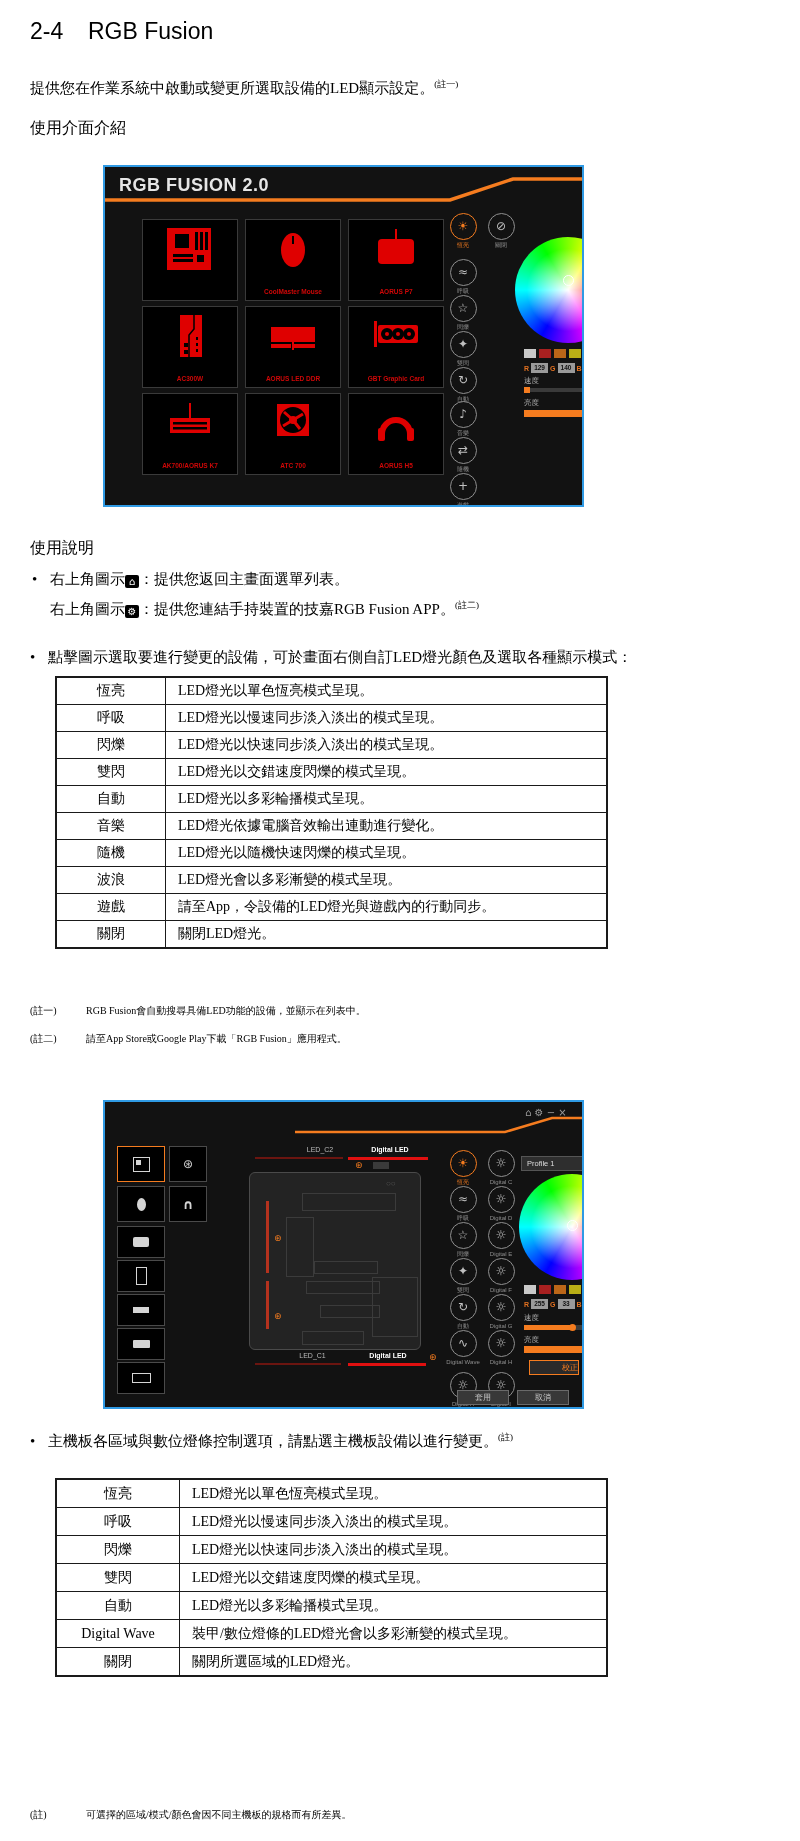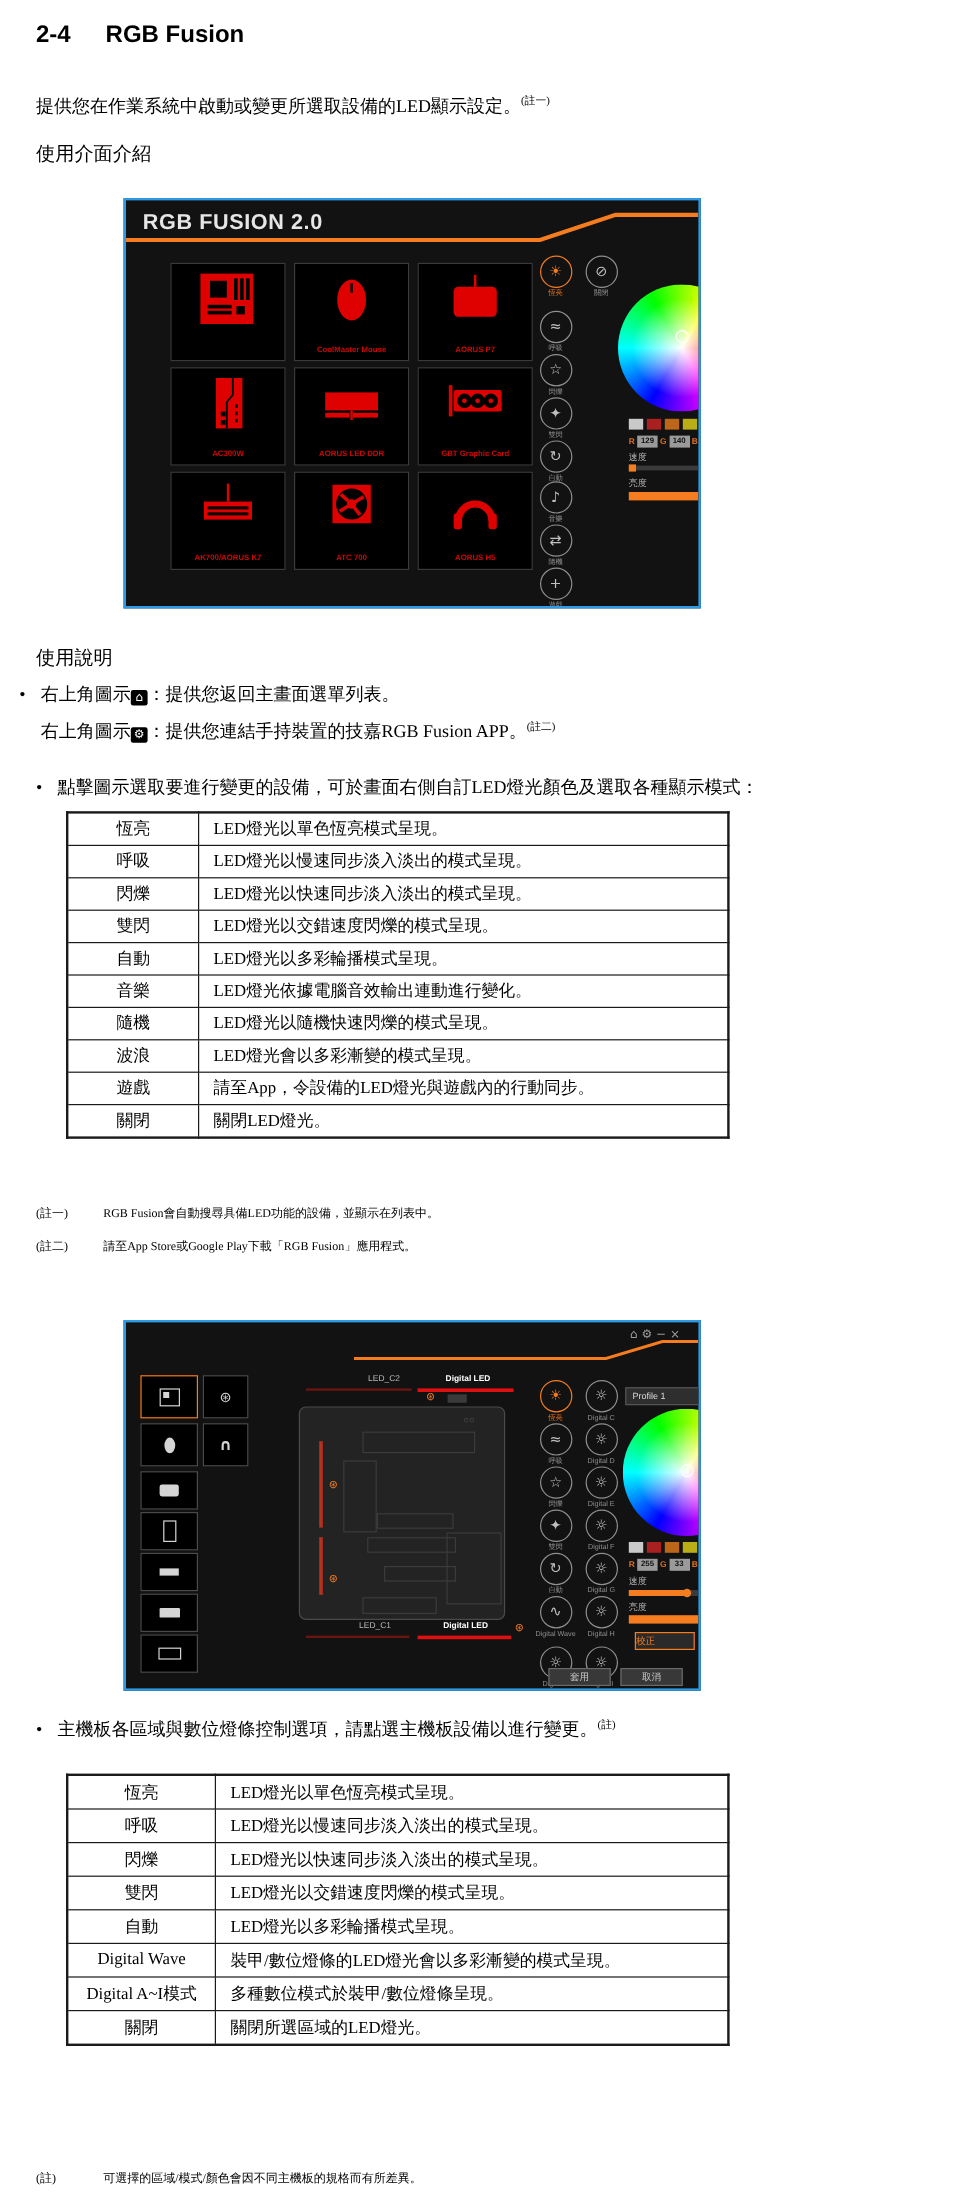--- a/index.html
+++ b/index.html
@@ -1,21 +1,21 @@
 <!DOCTYPE html>
 <html><head>
 <meta charset="utf-8">
 <style>
   html,body{margin:0;padding:0}
   body{position:relative;width:800px;height:1841px;background:#fff;color:#000;
        font-family:"Liberation Serif",serif;overflow:hidden}
   .abs{position:absolute}
   sup.note{font-size:9px;vertical-align:6px;letter-spacing:0}
   
-  .h1{left:30px;top:18px;font-size:20px;font-weight:bold;font-family:"Liberation Sans",sans-serif}
+  .h1{left:30px;top:18px;font-size:23px;font-weight:normal;font-family:"Liberation Sans",sans-serif}
   .h1 .num{display:inline-block;width:58px}
   .intro{left:30px;top:78px;font-size:15px}
   .sechead{font-size:16px;font-weight:normal}
   .bullet{font-size:15px;line-height:26px}
   .bullet .dot{display:inline-block;width:18px}
   .noteline{font-size:10px}
   .noteline .nl{display:inline-block;width:56px}
   .inline-ic{display:inline-block;width:14px;height:13px;background:#000;color:#fff;
      font-size:10px;line-height:13px;text-align:center;border-radius:2px;vertical-align:-1px;
      font-family:"DejaVu Sans",sans-serif}
@@ -69,21 +69,21 @@
          border:1px solid #4a4a4a;border-radius:6px}
   .brect{position:absolute;border:1px solid #3b3b3b}
   .rstrip{position:absolute;width:3px;background:#b5321e}
   .odot{position:absolute;color:#F57C1F;font-size:9px;font-family:"DejaVu Sans",sans-serif}
   .ledlab{position:absolute;color:#bbb;font-size:7px;text-align:center}
   .ledlab.bright{color:#fff;font-weight:bold}
   .ledline{position:absolute;height:2px}
   .profile{position:absolute;left:416px;top:54px;width:70px;height:13px;background:#2e2e2e;
            border:1px solid #555;color:#ddd;font-size:7.5px;line-height:13px;padding-left:5px}
   .btn-cal{position:absolute;left:424px;top:258px;width:48px;height:13px;background:#2a2a2a;
-           border:1px solid #F57C1F;color:#F57C1F;font-size:8px;text-align:left;line-height:13px}
+           border:1px solid #F57C1F;color:#F57C1F;font-size:8px;text-align:right;line-height:13px}
   .btn-gray{position:absolute;top:288px;width:50px;height:13px;background:#383838;
             border:1px solid #6a6a6a;color:#c8c8c8;font-size:8px;text-align:center;line-height:13px}
   
   .t-mobo{position:relative;width:15px;height:13px;border:1px solid #d5d5d5}
   .t-mobo::after{content:"";position:absolute;left:2px;top:2px;width:5px;height:5px;background:#d5d5d5}
   .t-mouse{width:9px;height:13px;background:#d5d5d5;border-radius:50%}
   .t-pad{width:16px;height:10px;background:#d5d5d5;border-radius:2px}
   .t-case{width:9px;height:16px;border:1px solid #d5d5d5}
   .t-ram{width:16px;height:6px;background:#d5d5d5}
   .t-gpu{width:17px;height:8px;background:#d5d5d5;border-radius:1px}
@@ -254,21 +254,21 @@
   <div class="plabel" style="top:209px">速度</div>
   <div class="track" style="top:221px">
     <div style="position:absolute;left:0;top:-1px;width:6px;height:6px;background:#F57C1F"></div>
   </div>
   <div class="plabel" style="top:231px">亮度</div>
   <div class="obar" style="top:243px"></div>
 </div>
 
 <div class="abs sechead" style="left:30px;top:538px">使用說明</div>
 
-<div class="abs bullet" style="left:16px;top:566px">
+<div class="abs bullet" style="left:32px;top:566px">
   <span class="dot">•</span><span>右上角圖示</span><span class="inline-ic">⌂</span><span>：提供您返回主畫面選單列表。</span><br>
   <span class="dot"></span><span>右上角圖示</span><span class="inline-ic">⚙</span><span>：提供您連結手持裝置的技嘉RGB Fusion APP。</span><sup class="note">(註二)</sup>
 </div>
 
 <div class="abs bullet" style="left:30px;top:644px">
   <span class="dot">•</span><span>點擊圖示選取要進行變更的設備，可於畫面右側自訂LED燈光顏色及選取各種顯示模式：</span>
 </div>
 
 <table class="modetbl abs" style="left:55px;top:676px">
   <tbody>
@@ -500,24 +500,20 @@
       </tr>
   <tr>
         <td class="c1">自動</td>
         <td>LED燈光以多彩輪播模式呈現。</td>
       </tr>
   <tr>
         <td class="c1">Digital Wave</td>
         <td>裝甲/數位燈條的LED燈光會以多彩漸變的模式呈現。</td>
       </tr>
   <tr>
-        <td class="c1">Digital A~I模式</td>
-        <td>多種數位模式於裝甲/數位燈條呈現。</td>
-      </tr>
-  <tr>
         <td class="c1">關閉</td>
         <td>關閉所選區域的LED燈光。</td>
       </tr>
 </tbody>
   </table>
 
 <div class="abs noteline" style="left:30px;top:1808px">
   <span class="nl">(註)</span><span>可選擇的區域/模式/顏色會因不同主機板的規格而有所差異。</span>
 </div>
 

